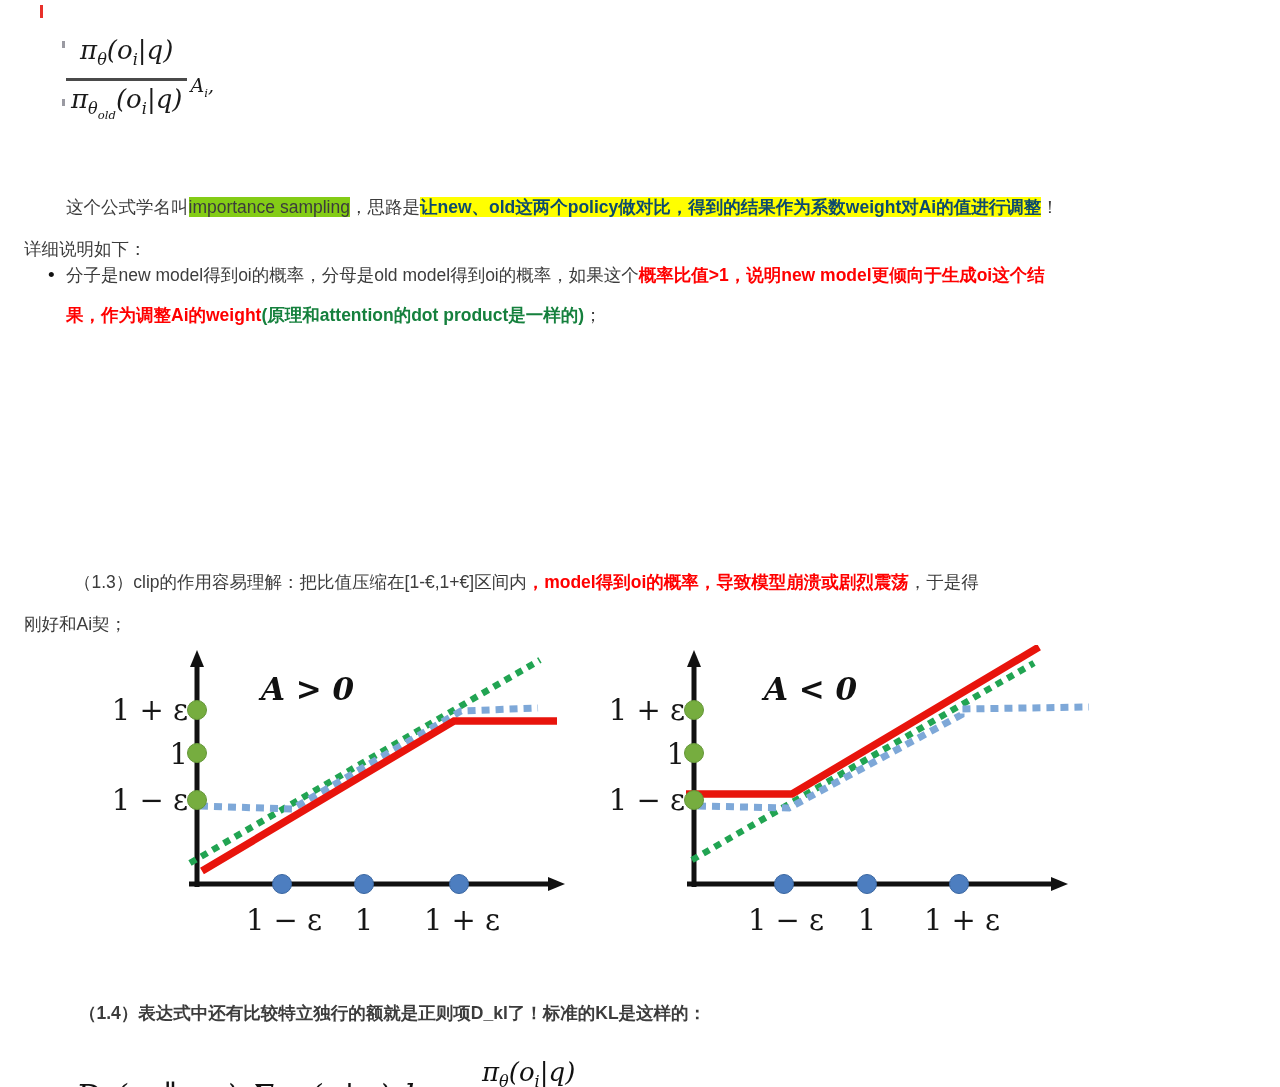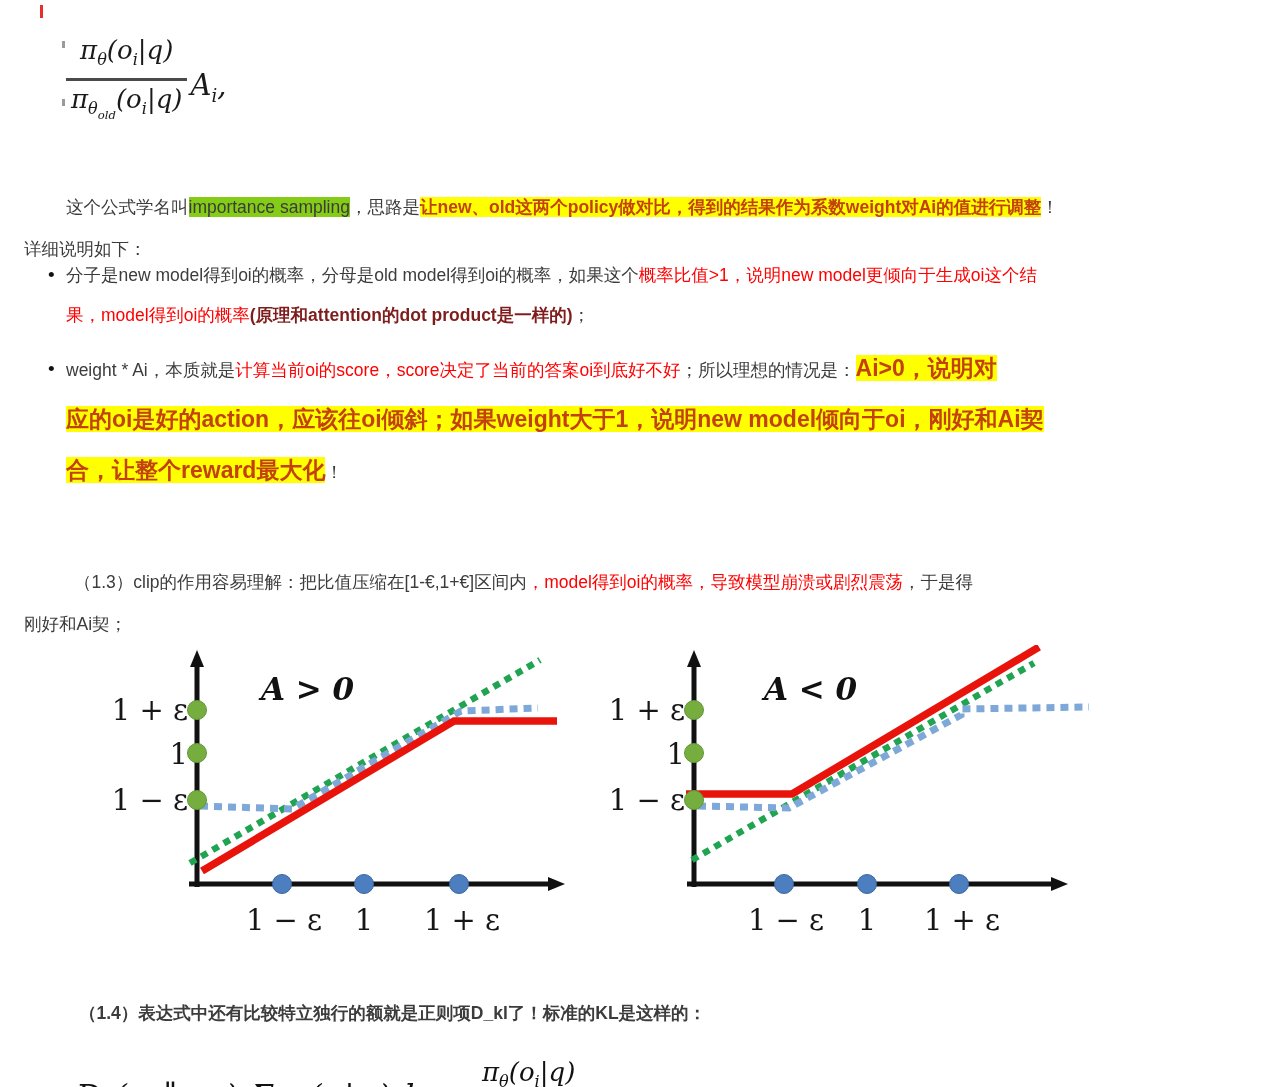--- a/index.html
+++ b/index.html
@@ -13,32 +13,32 @@
   .tm1{left:58px;top:41px}.tm2{left:58px;top:99px}
 
   
   .formula-top{position:absolute;left:62px;top:32px;display:flex;align-items:center;
                font-family:"DejaVu Serif",serif;font-style:italic;color:#1a1a1a;}
   .frac{display:inline-flex;flex-direction:column;align-items:center;}
   .frac .num,.frac .den{font-size:26px;line-height:36px;padding:0 5px;white-space:nowrap;}
   .fbar{align-self:stretch;border-top:3px solid #4a4a4a;height:0;}
   .formula-top sub{font-size:0.62em;font-style:italic;}
   .formula-top sub sub{font-size:0.72em;margin-top:45px;}
-  .ftail{font-size:29px;margin-left:3px;margin-top:10px;white-space:nowrap;}
+  .ftail{font-size:19px;margin-left:3px;margin-top:10px;white-space:nowrap;}
 
   
   .para{position:absolute;font-size:17.5px;color:#3c3c3c;white-space:nowrap;}
   .intro{left:20px;top:168px;line-height:42px;text-indent:42px;}
   .p13{left:20px;top:543px;line-height:42px;text-indent:50px;}
   .p14{left:20px;top:980px;line-height:30px;text-indent:55px;font-weight:bold;}
 
   .sel{background:#84cc16;}
-  .red{color:#ff0000;font-weight:400;}
-  .hlred{background:#ffff00;color:#c2410c;font-weight:700;}
-  .bbold{color:#7f1d1d;font-weight:700;}
+  .red{color:#ff0000;font-weight:700;}
+  .hlred{background:#ffff00;color:#0c4a6e;font-weight:700;}
+  .bbold{color:#15803d;font-weight:700;}
   .big{font-size:23px;}
 
   
   .blist{position:absolute;left:45px;top:255px;margin:0;padding:0;list-style:none;}
   .blist li{position:relative;padding-left:17px;line-height:40px;margin:0 0 9px 0;
             white-space:nowrap;font-size:17.5px;color:#3c3c3c;}
   .blist li::before{content:"\2022";position:absolute;left:-1px;top:0;color:#111;font-size:19px;}
   .blist li.b3{line-height:49px;}
 
   
@@ -76,22 +76,21 @@
       <span class="num"><span>π</span><sub>θ</sub><span>(o</span><sub>i</sub><span>|q)</span></span>
       <span class="fbar"></span>
       <span class="den"><span>π</span><sub><span>θ</span><sub>old</sub></sub><span>(o</span><sub>i</sub><span>|q)</span></span>
     </span>
     <span class="ftail"><span>A</span><sub>i</sub><span>,</span></span>
   </div>
 
   <p class="para intro"><span>这个公式学名叫</span><span class="sel">importance sampling</span><span>，思路是</span><span class="hlred">让new、old这两个policy做对比，得到的结果作为系数weight对Ai的值进行调整</span><span>！</span><br><span>详细说明如下：</span></p>
 
   <ul class="blist">
-    <li><span>分子是new model得到oi的概率，分母是old model得到oi的概率，如果这个</span><span class="red">概率比值&gt;1，说明new model更倾向于生成oi这个结</span><br><span class="red">果，model得到oi的概率</span><span class="bbold">(原理和attention的dot product是一样的)</span><span>；</span></li>
-    <li class="b3"><span>weight * Ai，本质就是</span><span class="red">计算当前oi的score，score决定了当前的答案oi到底好不好</span><span>；所以理想的情况是：</span><span class="hlred big">Ai&gt;0，说明对</span><br><span class="hlred big">应的oi是好的action，应该往oi倾斜；如果weight大于1，说明new model倾向于oi，刚好和Ai契</span><br><span class="hlred big">合，让整个reward最大化</span><span>！</span></li>
+    <li><span>分子是new model得到oi的概率，分母是old model得到oi的概率，如果这个</span><span class="red">概率比值&gt;1，说明new model更倾向于生成oi这个结</span><br><span class="red">果，作为调整Ai的weight</span><span class="bbold">(原理和attention的dot product是一样的)</span><span>；</span></li>
   </ul>
 
   <p class="para p13"><span>（1.3）clip的作用容易理解：把比值压缩在[1-€,1+€]区间内</span><span class="red">，model得到oi的概率，导致模型崩溃或剧烈震荡</span><span>，于是得</span><br><span>刚好和Ai契；</span></p>
 
   <svg class="chart chart-left" width="520" height="300" viewBox="0 0 520 300">
     <line class="axis" x1="133" y1="20" x2="133" y2="242"></line>
     <polygon class="arrow" points="133,5 126,22 140,22"></polygon>
     <line class="axis" x1="125" y1="239" x2="487" y2="239"></line>
     <polygon class="arrow" points="501,239 484,232 484,246"></polygon>
 

